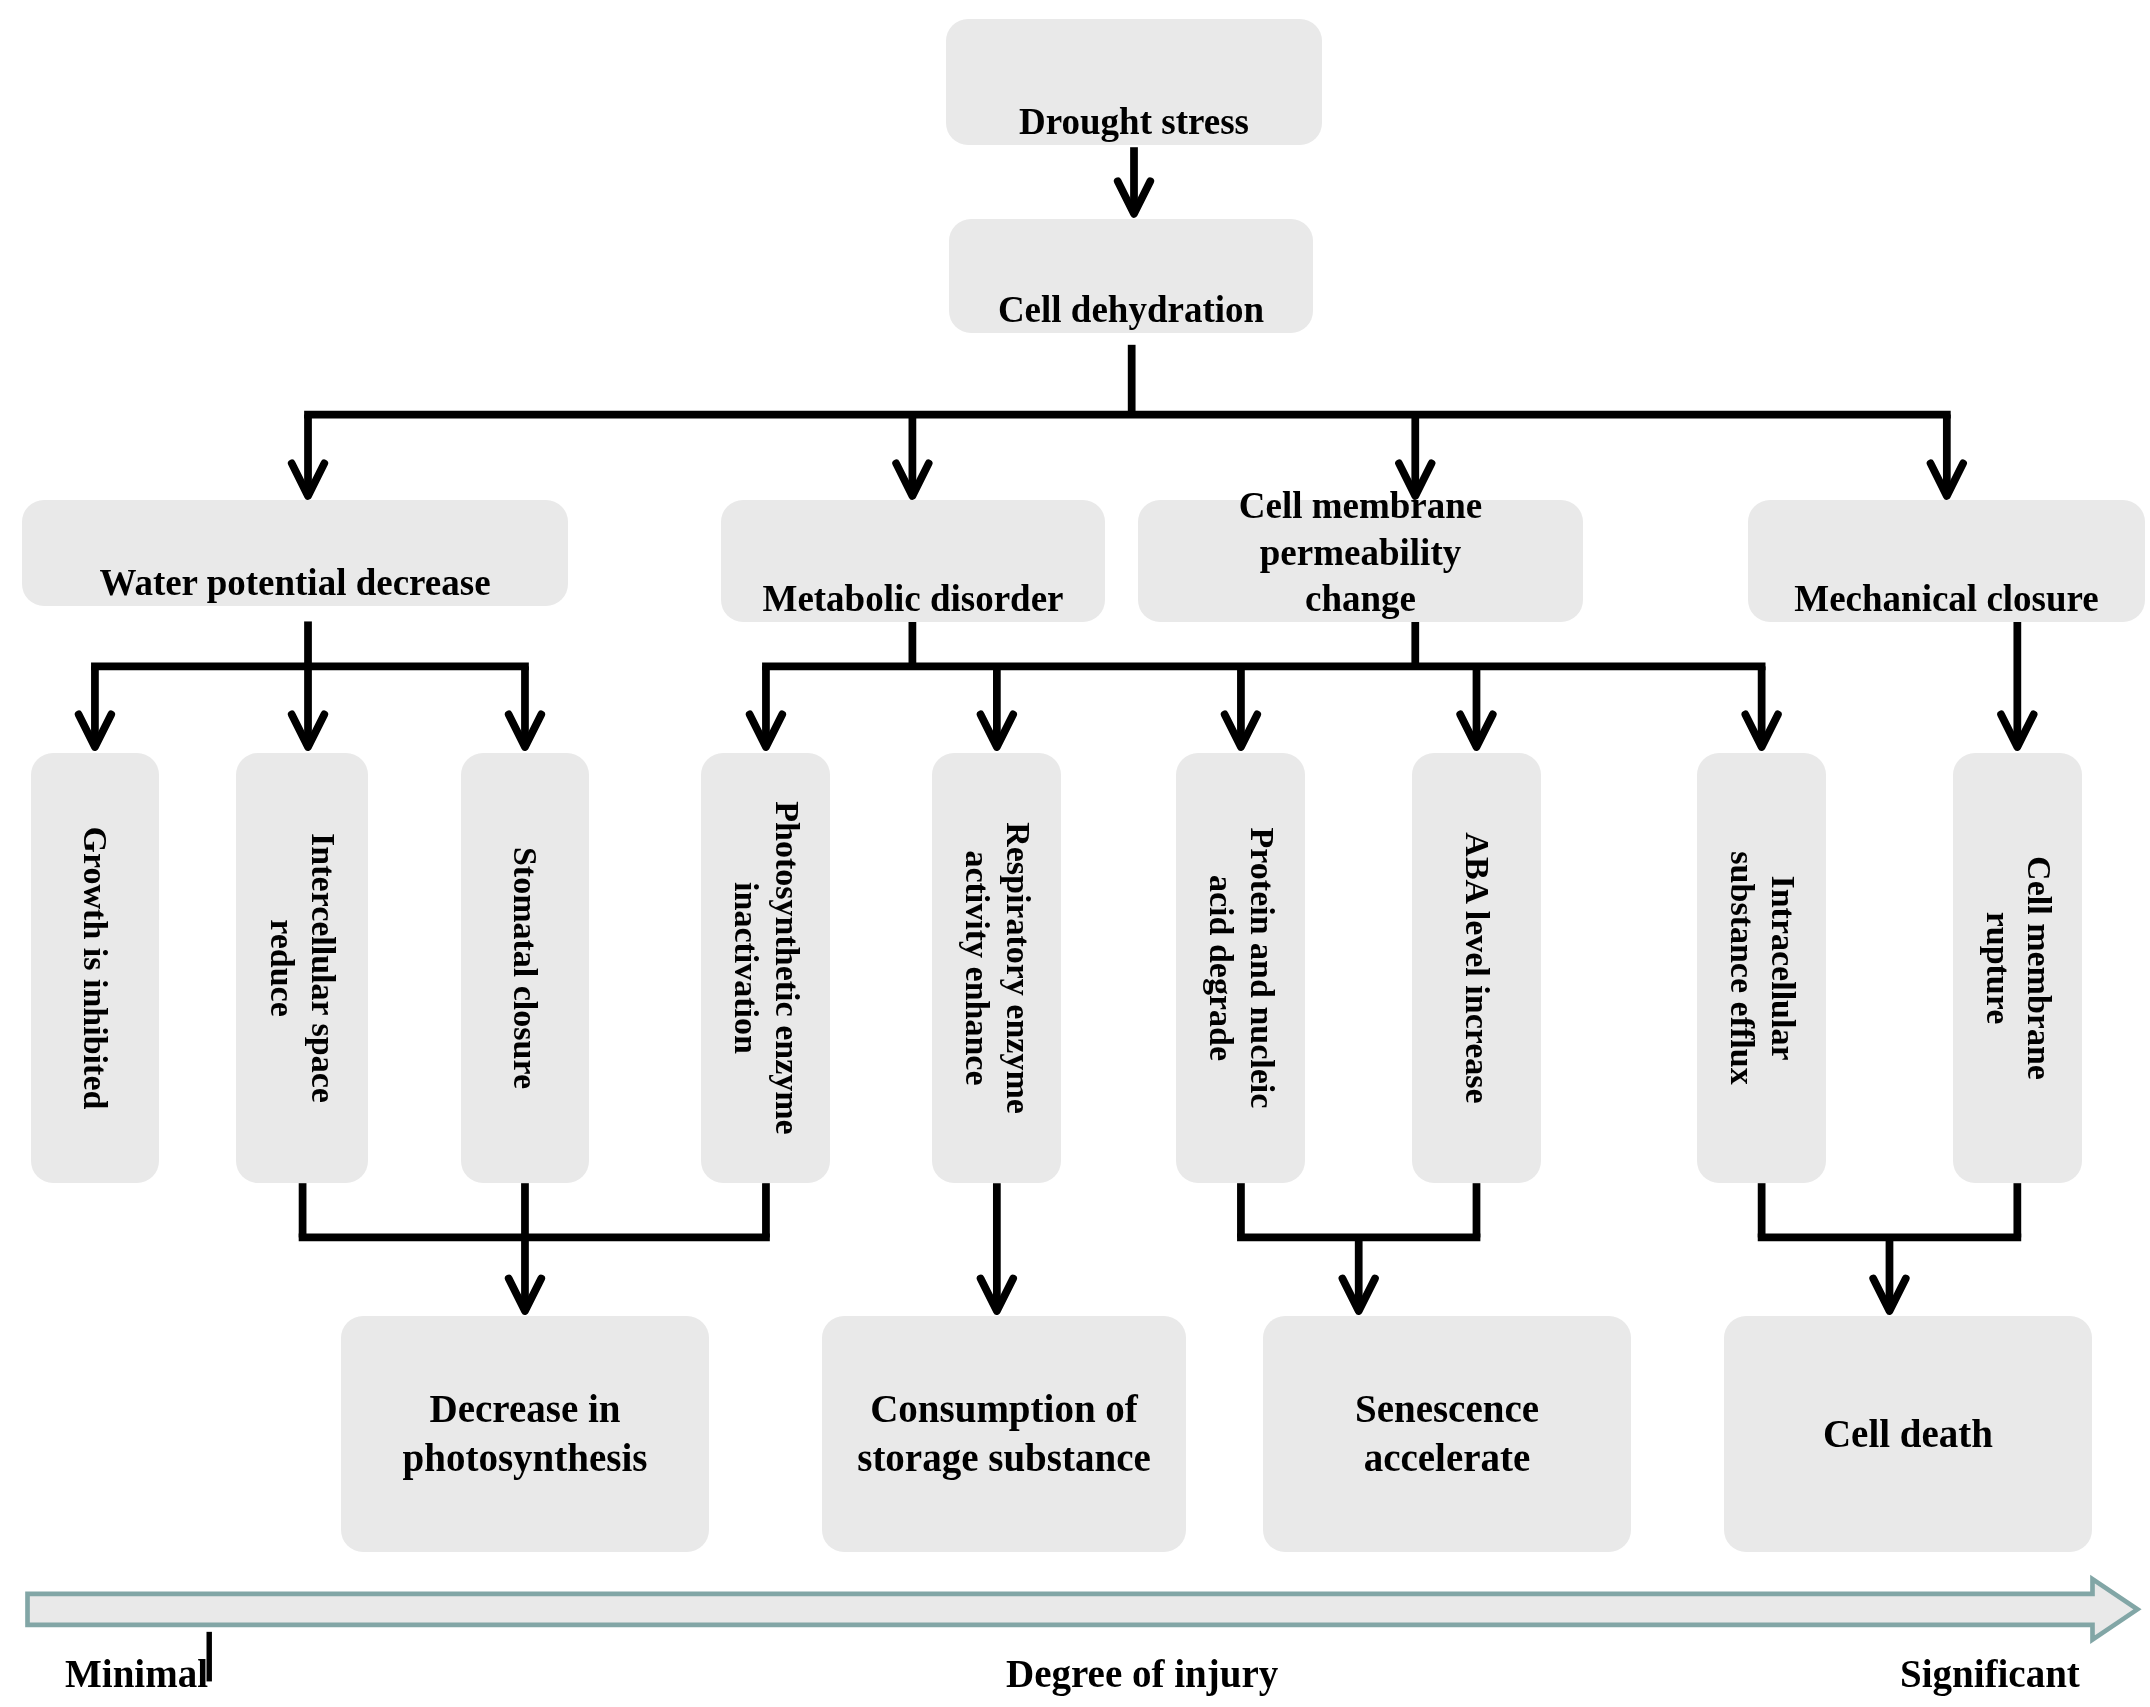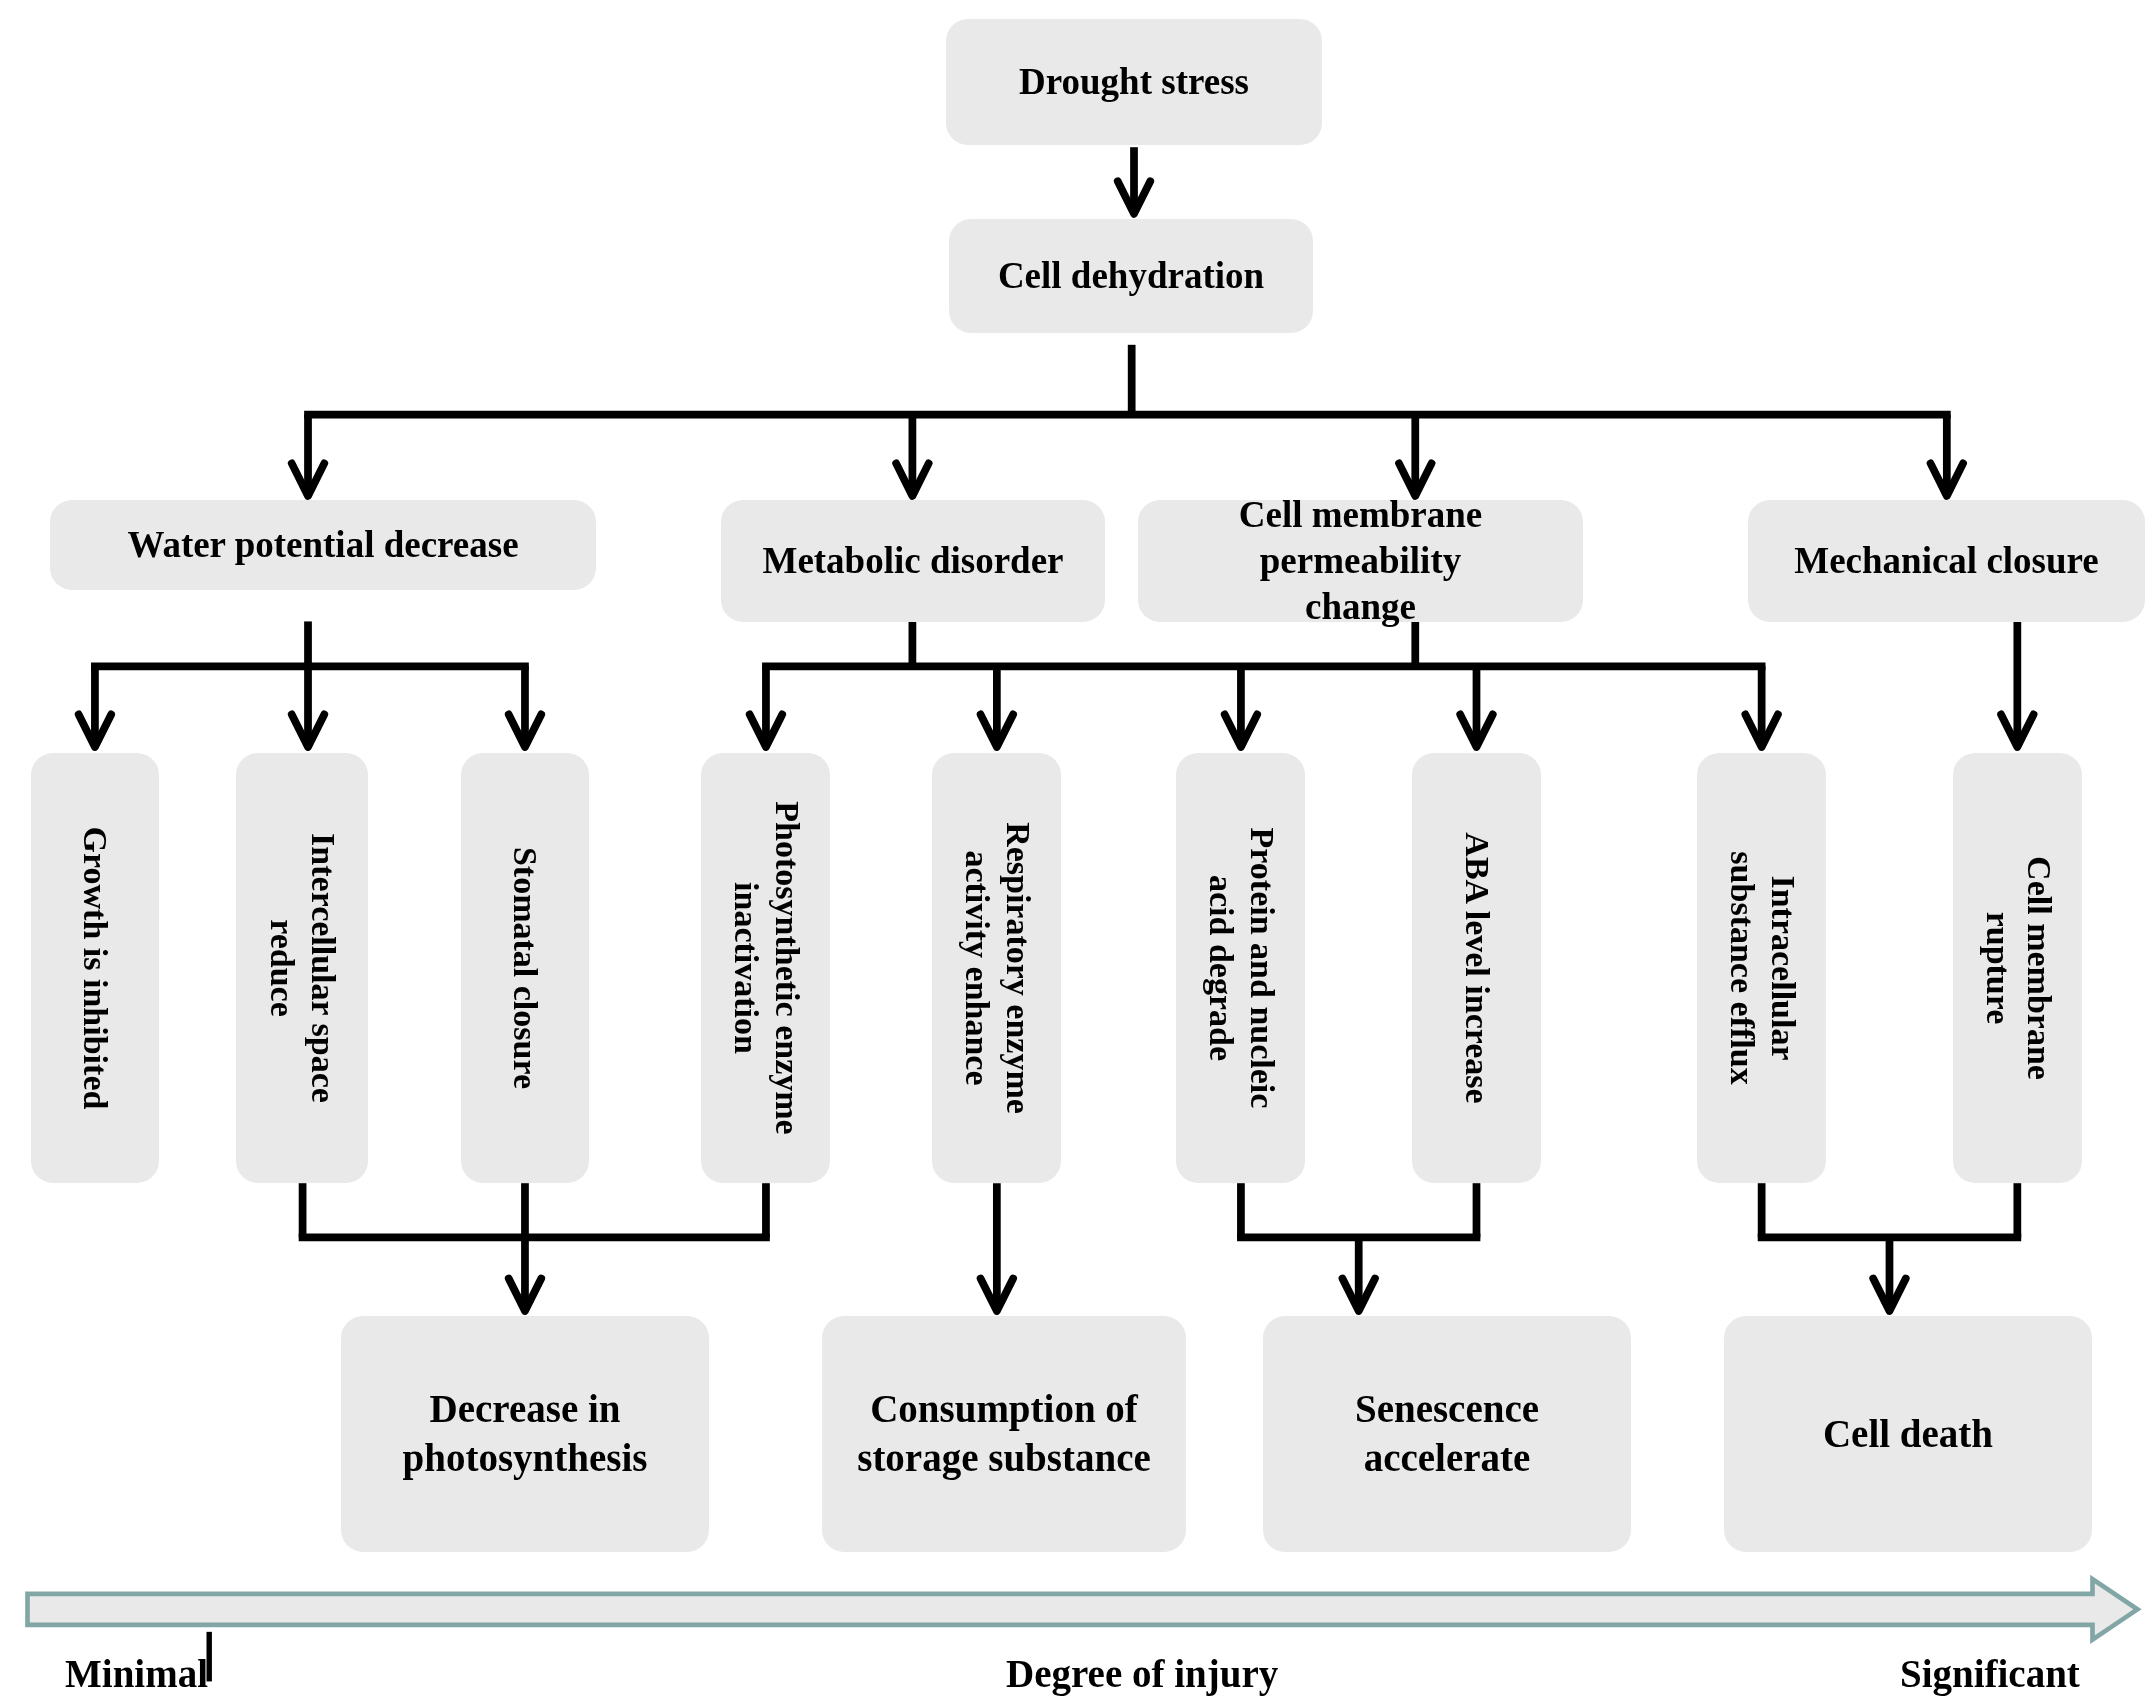--- a/index.html
+++ b/index.html
@@ -14,21 +14,21 @@
   .connectors{position:absolute;left:0;top:0;}
   .box{
     position:absolute;
     background:#e9e9e9;
     border-radius:22px;
     display:flex;align-items:center;justify-content:center;
     text-align:center;
     font-weight:bold;
   }
   .lbl{white-space:pre-line;line-height:1.25;}
-  .hbox{font-size:37px;}
+  .hbox{font-size:37px;align-items:flex-end;}
   .obox{font-size:39px;}
   .vbox .vtext{
     position:absolute;left:50%;top:50%;
     width:419px;
     transform:translate(-50%,-50%) rotate(90deg);
     text-align:center;
     font-size:34px;font-weight:bold;
     white-space:pre-line;line-height:1.2;
   }
   .axis-label{
@@ -131,21 +131,21 @@
   </svg>
 
   <div class="box hbox" style="left:946px;top:19.4px;width:376px;height:126px">
     <span class="lbl">Drought stress</span>
   </div>
 
   <div class="box hbox" style="left:949px;top:219px;width:364px;height:114px">
     <span class="lbl">Cell dehydration</span>
   </div>
 
-  <div class="box hbox" style="left:50px;top:500px;width:546px;height:90px">
+  <div class="box hbox" style="left:22px;top:500px;width:546px;height:106px">
     <span class="lbl">Water potential decrease</span>
   </div>
   <div class="box hbox" style="left:721px;top:500px;width:384px;height:122px">
     <span class="lbl">Metabolic disorder</span>
   </div>
   <div class="box hbox" style="left:1138px;top:500px;width:445px;height:122px">
     <span class="lbl">Cell membrane permeability
 change</span>
   </div>
   <div class="box hbox" style="left:1748px;top:500px;width:397px;height:122px">

